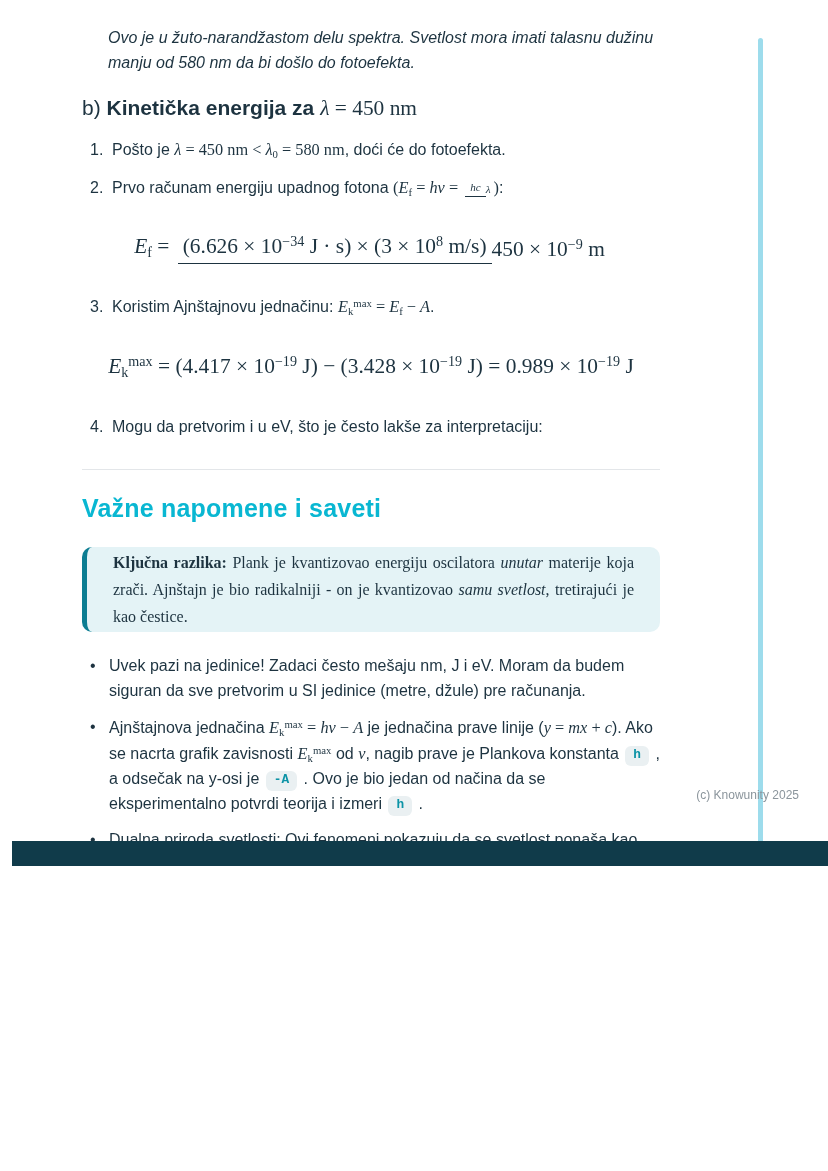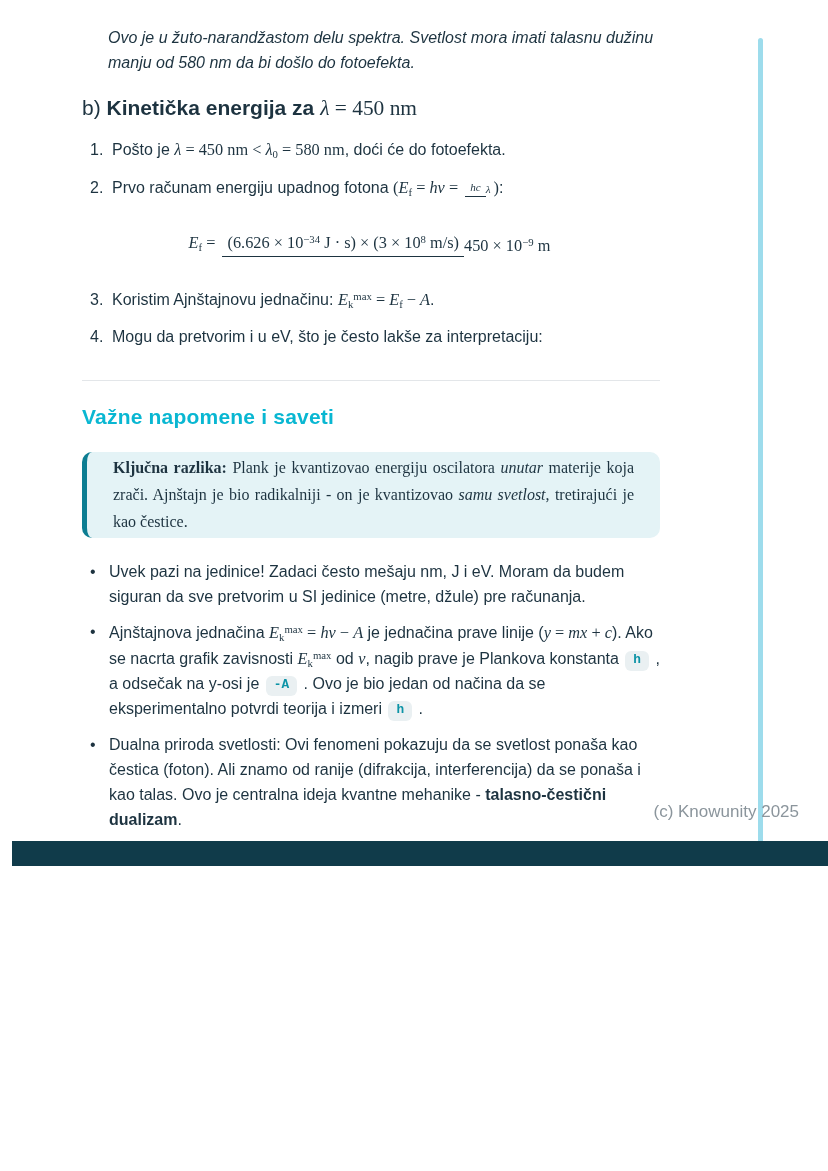--- a/index.html
+++ b/index.html
@@ -36,21 +36,21 @@
     display:flex;
     gap:6px;
     margin:0 0 12px 8px;
   }
   .step-num{flex:0 0 16px;}
   .step-text{flex:1;}
   .formula{
     text-align:center;
     margin:30px 0;
     font-family:"Liberation Serif","DejaVu Serif",serif;
-    font-size:16px;
+    font-size:21px;
     color:var(--text,#1d3340);
   }
   .mth{font-family:"Liberation Serif","DejaVu Serif",serif;font-size:1.02em;}
   sub{font-size:0.66em;vertical-align:-0.25em;}
   sup{font-size:0.66em;vertical-align:0.5em;}
   .frac{
     display:inline-flex;
     flex-direction:row;
     align-items:center;
     vertical-align:middle;
@@ -60,21 +60,21 @@
   .frac .fn{padding:0 5px 2px;border-bottom:1.3px solid currentColor;}
   .frac .fd{padding-top:2px;}
   .step-text .frac,.bullet-text .frac{font-size:0.68em;line-height:1.15;}
   .divider{
     border:none;
     border-top:1px solid #e3e6e9;
     margin:30px 0 0 0;
   }
   .section-heading{
     margin:22px 0 0 0;
-    font-size:21px;
+    font-size:25px;
     font-weight:bold;
     letter-spacing:0.2px;
     color:var(--accent,#09b7d2);
     line-height:1.3;
   }
   .callout{
     margin:22px 0 0 0;
     background:var(--callout-bg,#e4f3f6);
     border-left:5px solid var(--callout-border,#0c7d92);
     border-radius:10px;
@@ -104,22 +104,22 @@
     color:var(--chip-text,#0c93a6);
     padding:1px 8px 2px;
     border-radius:6px;
     margin:0 2px;
     line-height:1.3;
     vertical-align:1px;
   }
   .footer-credit{
     position:absolute;
     right:41px;
-    bottom:44px;
-    font-size:17px;
+    bottom:64px;
+    font-size:12px;
     color:var(--footer-text,#8b959c);
     z-index:2;
   }
   .edge-line{
     position:absolute;
     left:746px;
     top:38px;
     width:5px;
     height:1098px;
     border-radius:3px;
@@ -164,20 +164,21 @@
             <span class="fn">(6.626 × 10<sup>−34</sup> J · s) × (3 × 10<sup>8</sup> m/s)</span>
             <span class="fd">450 × 10<sup>−9</sup> m</span>
           </span></span></div>
 
 
     <div class="step-row">
       <span class="step-num">3.</span>
       <span class="step-text">Koristim Ajnštajnovu jednačinu: <span class="mth"><i>E</i><sub>k</sub><sup>max</sup> = <i>E</i><sub>f</sub> − <i>A</i></span>.</span>
     </div>
 
+    <div class="formula"><span class="mth"><i>E</i><sub>k</sub><sup>max</sup> = (4.417 × 10<sup>−19</sup> J) − (3.428 × 10<sup>−19</sup> J) = 0.989 × 10<sup>−19</sup> J</span></div>
 
     <div class="step-row">
       <span class="step-num">4.</span>
       <span class="step-text">Mogu da pretvorim i u eV, što je često lakše za interpretaciju:</span>
     </div>
 
 
     <hr class="divider">
 
     <h2 class="section-heading">Važne napomene i saveti</h2>

